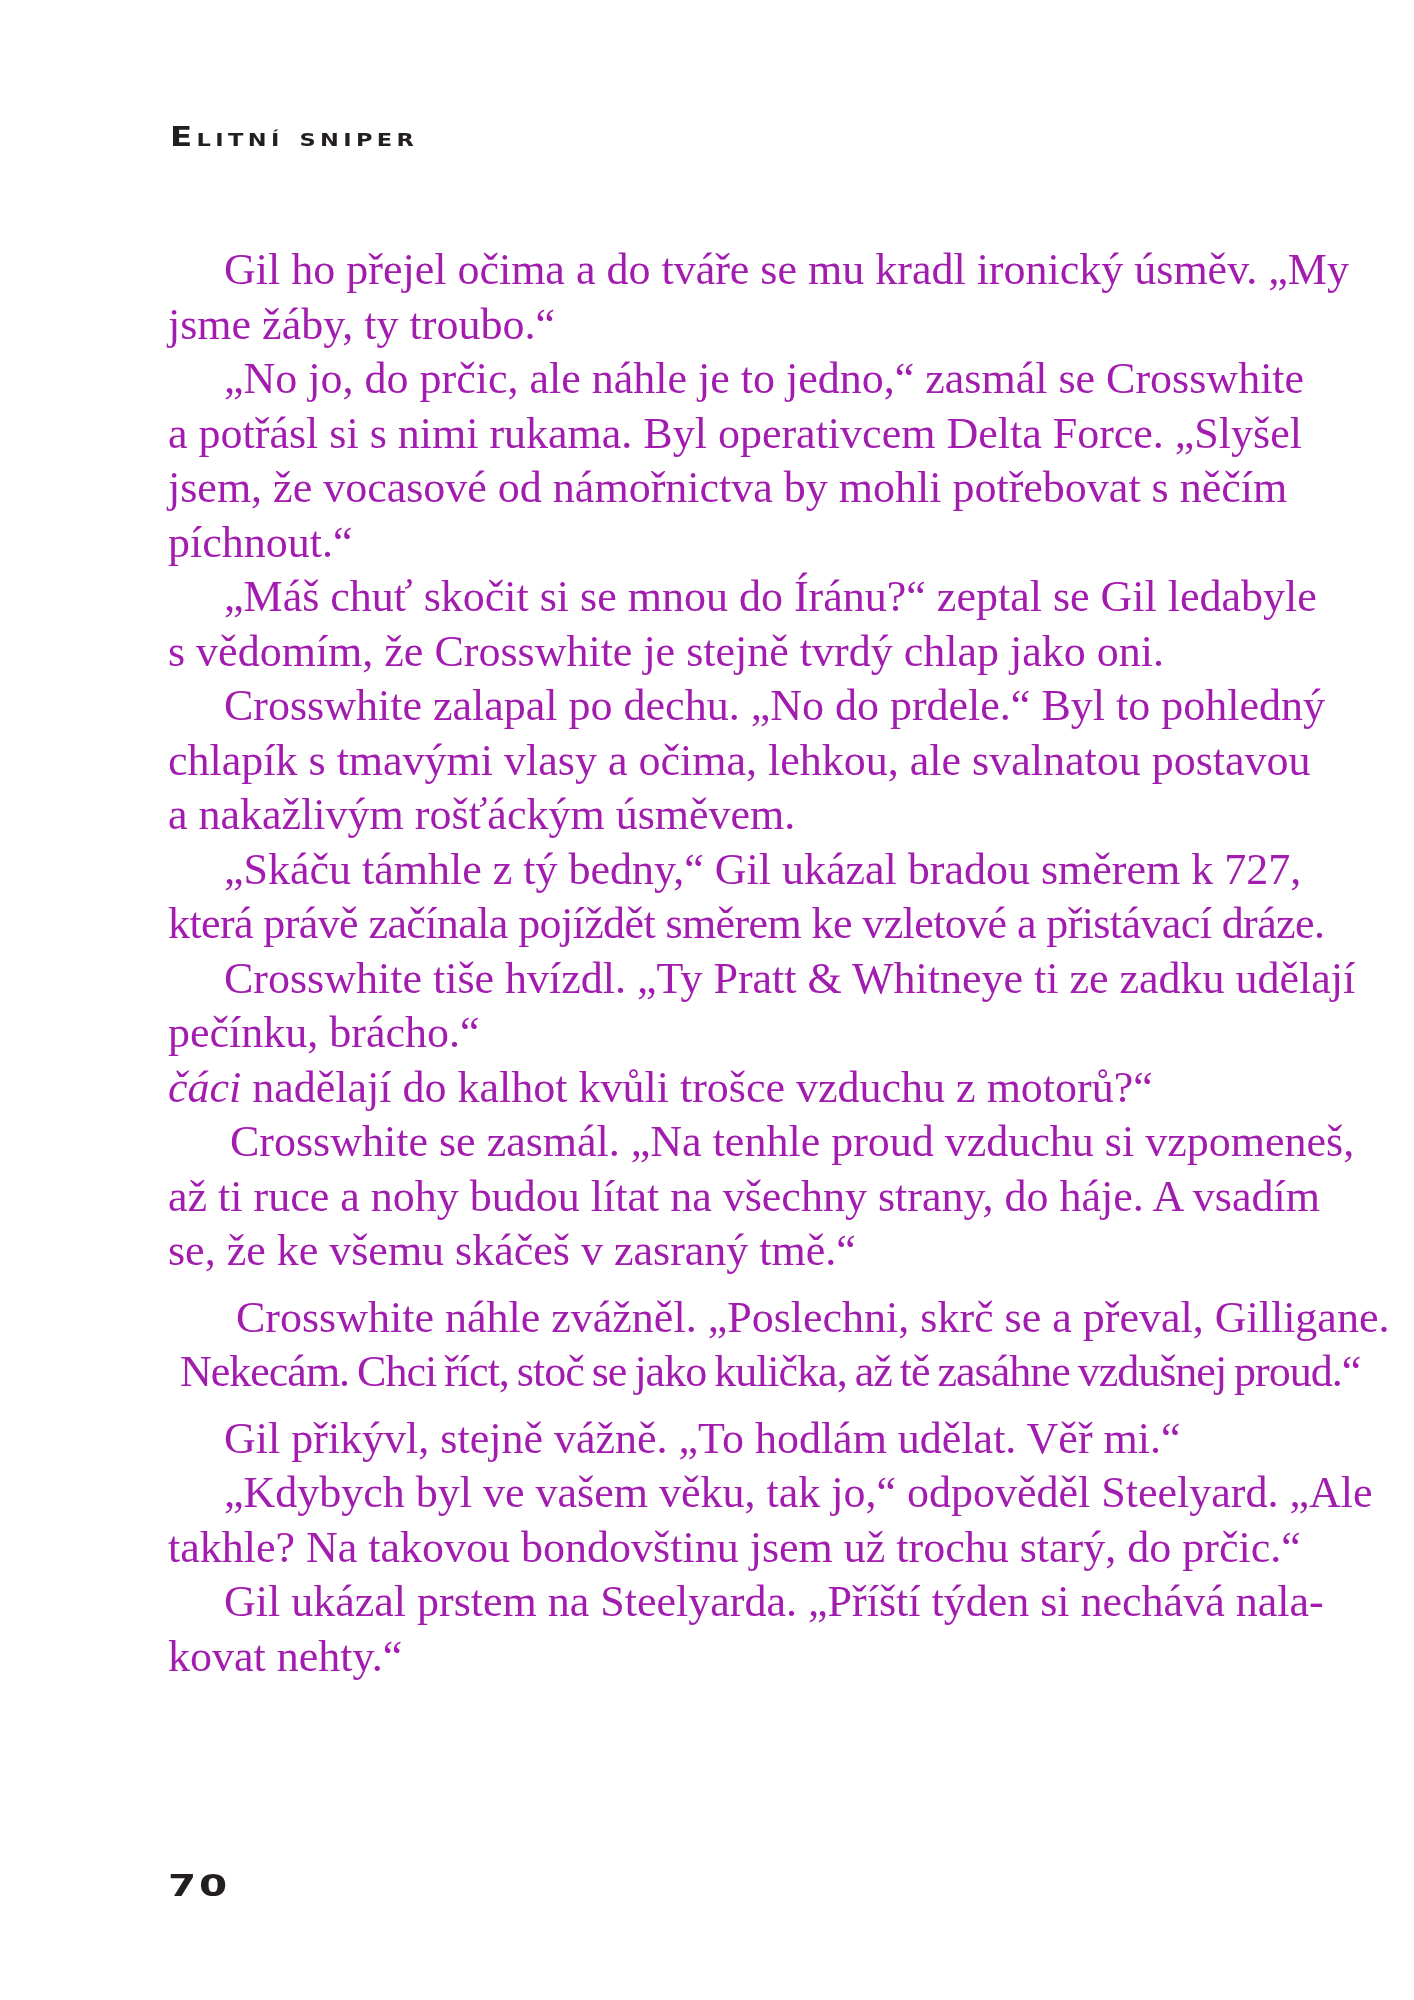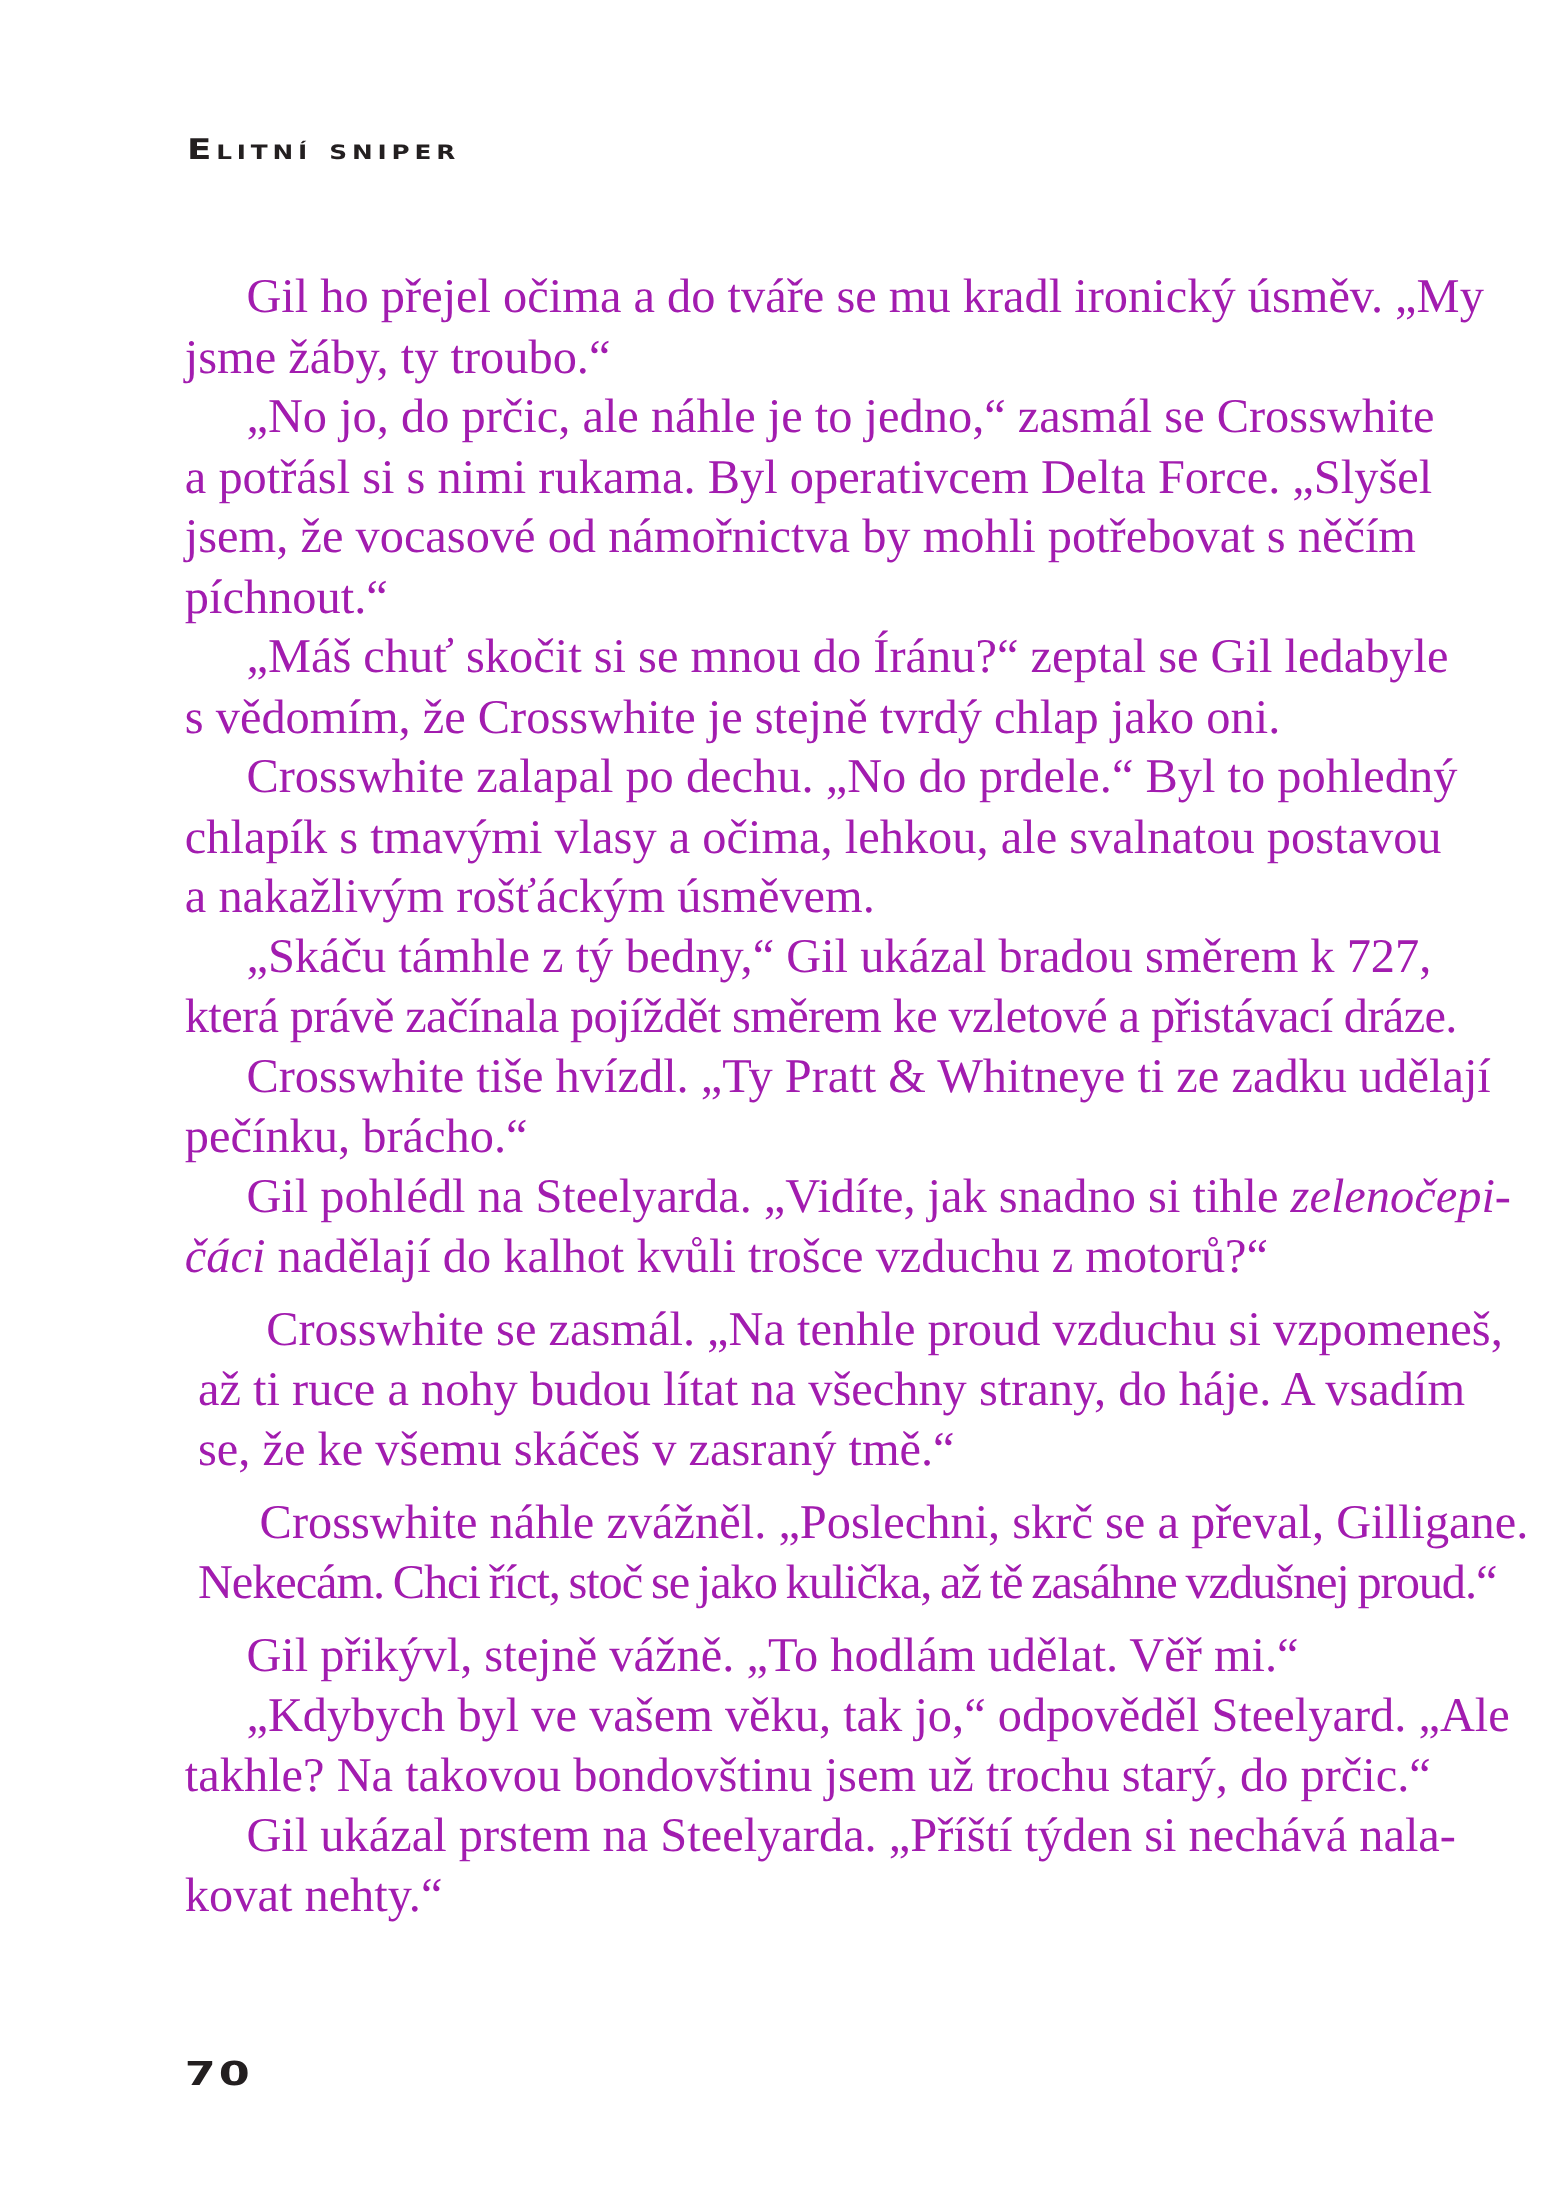--- a/index.html
+++ b/index.html
@@ -100,25 +100,24 @@
     <span class="line first">„Skáču támhle z tý bedny,“ Gil ukázal bradou směrem k 727,</span>
     <span class="line" style="letter-spacing:-0.6px">která právě začínala pojíždět směrem ke vzletové a přistávací dráze.</span>
   </p>
 
   <p style="margin:0">
     <span class="line first">Crosswhite tiše hvízdl. „Ty Pratt &amp; Whitneye ti ze zadku udělají</span>
     <span class="line last">pečínku, brácho.“</span>
   </p>
 
   <p style="margin:0">
-    <span class="line first"><span>Gil pohlédl na Steelyarda. „Vidíte, jak snadno si tihle </span><em>zelenočepi-</em></span>
     <span class="line last"><em>čáci</em><span> nadělají do kalhot kvůli trošce vzduchu z motorů?“</span></span>
   </p>
 
-  <p style="margin:12px">
+  <p style="margin:0">
     <span class="line first x">Crosswhite se zasmál. „Na tenhle proud vzduchu si vzpomeneš,</span>
     <span class="line">až ti ruce a nohy budou lítat na všechny strany, do háje. A vsadím</span>
     <span class="line last">se, že ke všemu skáčeš v zasraný tmě.“</span>
   </p>
 
 
   <p style="margin:12px">
     <span class="line first">Crosswhite náhle zvážněl. „Poslechni, skrč se a převal, Gilligane.</span>
     <span class="line" style="letter-spacing:-1px;word-spacing:-2px">Nekecám. Chci říct, stoč se jako kulička, až tě zasáhne vzdušnej proud.“</span>
   </p>

